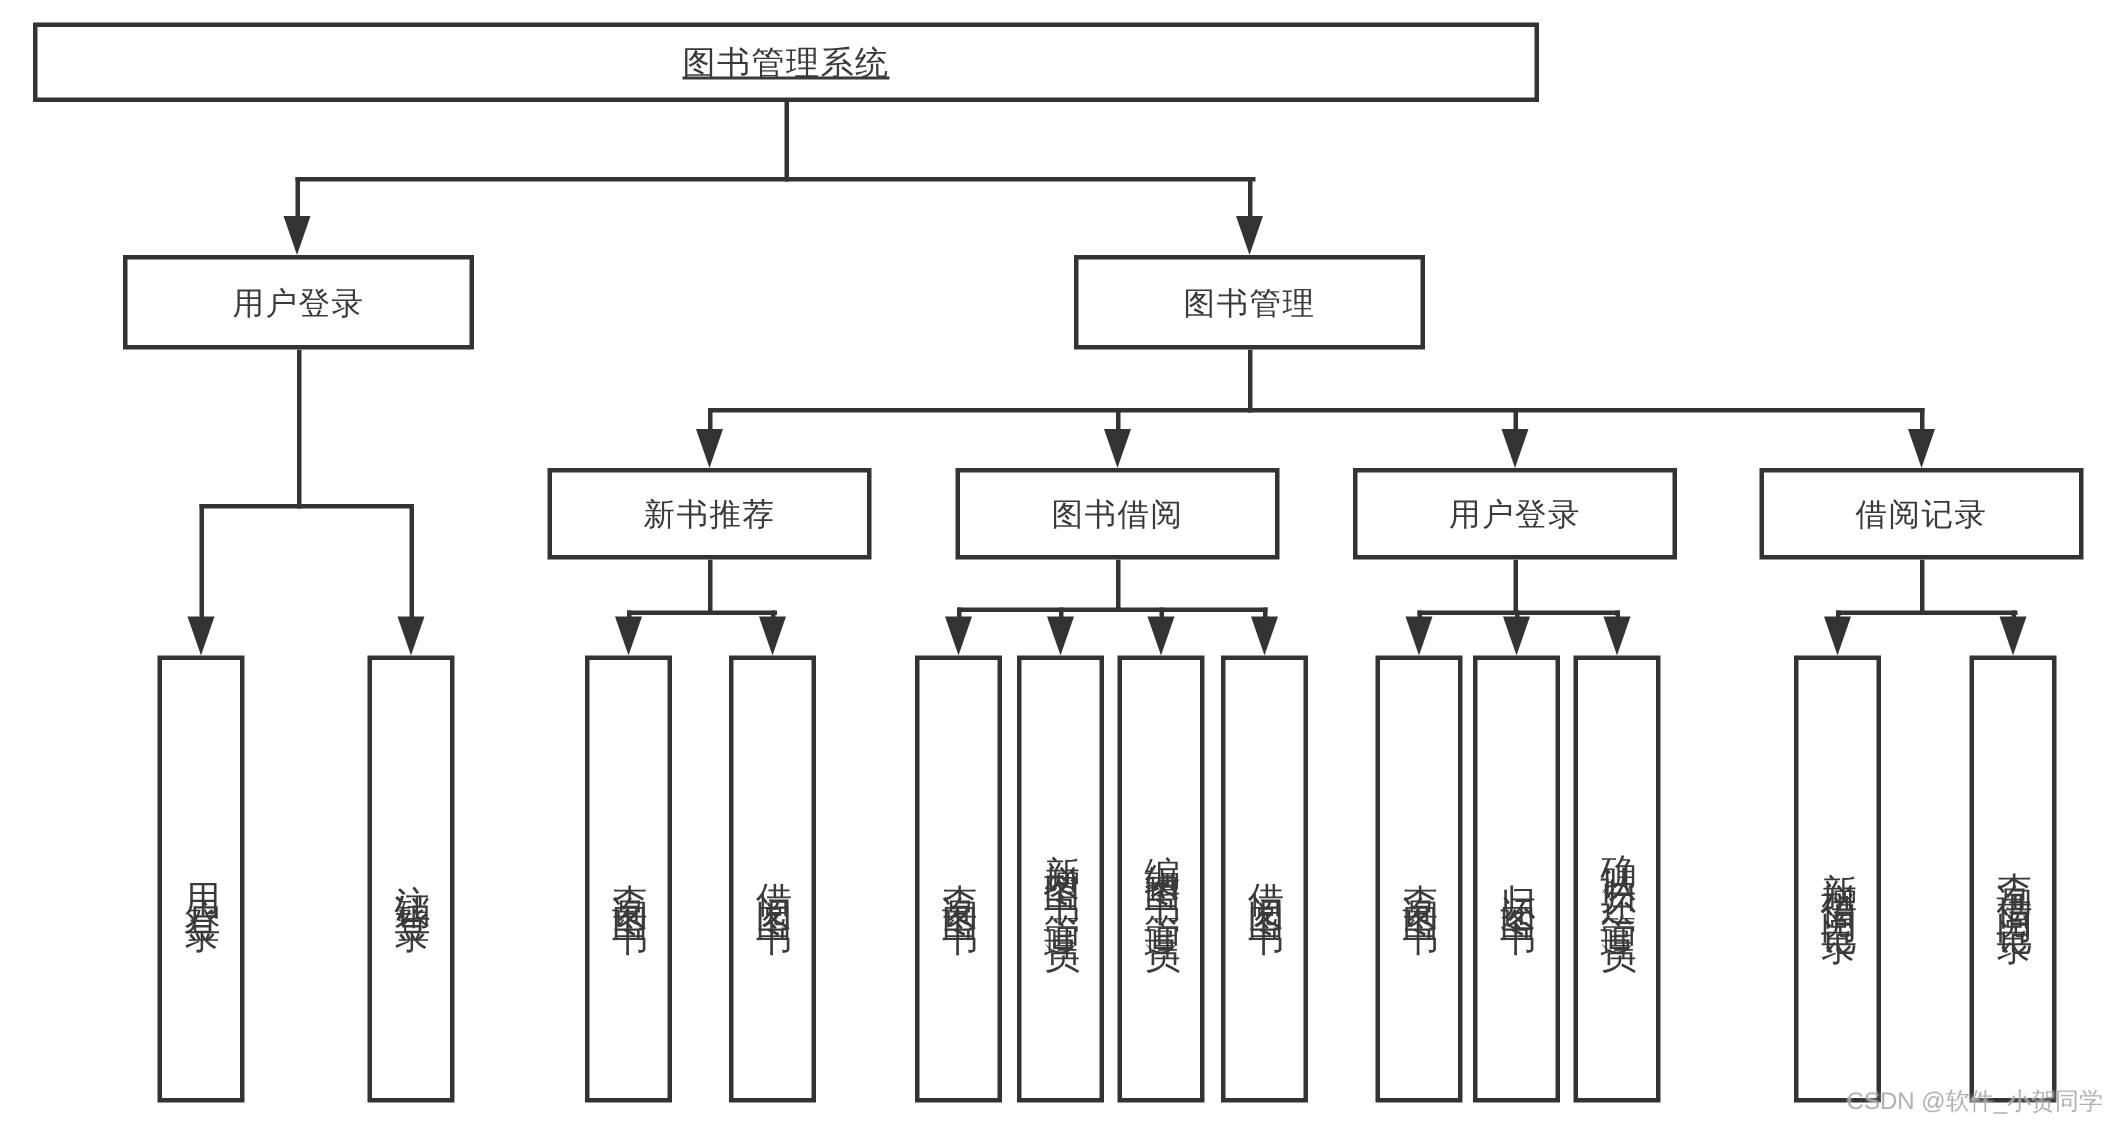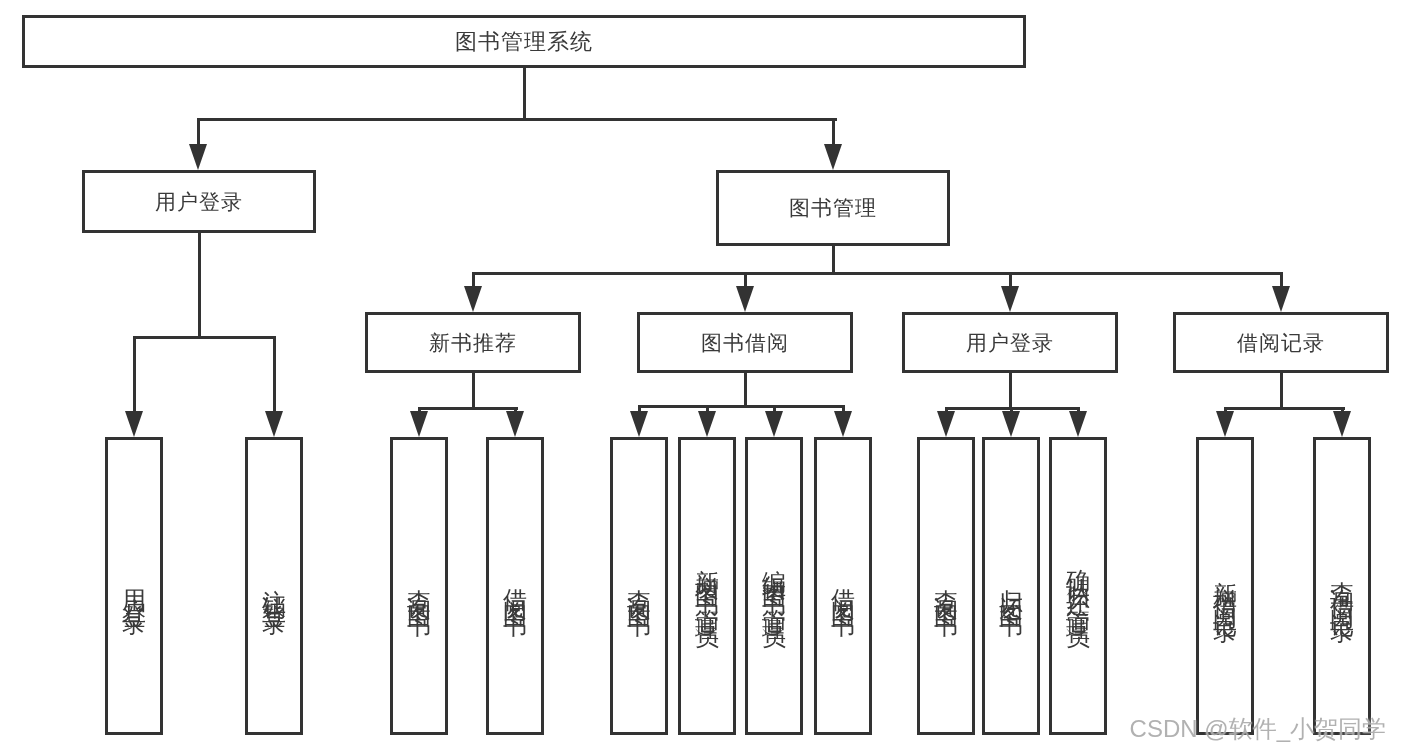--- a/index.html
+++ b/index.html
@@ -47,39 +47,39 @@
   .vline { position: absolute; width: 3px; background: #333333; z-index: 1; }
   .hline { position: absolute; height: 3px; background: #333333; z-index: 1; }
   .ahead {
     position: absolute; width: 0; height: 0; z-index: 1;
     border-left: 9px solid transparent;
     border-right: 9px solid transparent;
     border-top: 26px solid #333333;
   }
   .watermark {
     position: absolute;
-    right: 19px;
+    right: 3px;
     bottom: 2px;
-    font-size: 24px;
+    font-size: 16px;
     color: rgba(158,158,158,0.8);
     text-shadow: 0 0 2px #ffffff;
     z-index: 3;
     white-space: nowrap;
   }
 </style>
 </head>
 <body>
 
 <div id="stage">
 
-  <div class="node" style="left:22px; top:15px; width:1004px; height:53px; font-size:22px;">图书管理系统</div>
+  <div class="node" style="left:22px; top:15px; width:1004px; height:53px; font-size:22px;text-decoration:underline;">图书管理系统</div>
 
   <div class="node" style="left:82px; top:170px; width:234px; height:63px;">用户登录</div>
 
-  <div class="node" style="left:716px; top:170px; width:234px; height:76px;">图书管理</div>
+  <div class="node" style="left:716px; top:170px; width:234px; height:63px;">图书管理</div>
 
   <div class="node" style="left:637px; top:312px; width:216px; height:61px;">图书借阅</div>
 
   <div class="node" style="left:365px; top:312px; width:216px; height:61px;">新书推荐</div>
 
   <div class="node" style="left:902px; top:312px; width:216px; height:61px;">用户登录</div>
 
   <div class="node" style="left:1173px; top:312px; width:216px; height:61px;">借阅记录</div>
 
   <div class="leaf" style="left:105px;">

